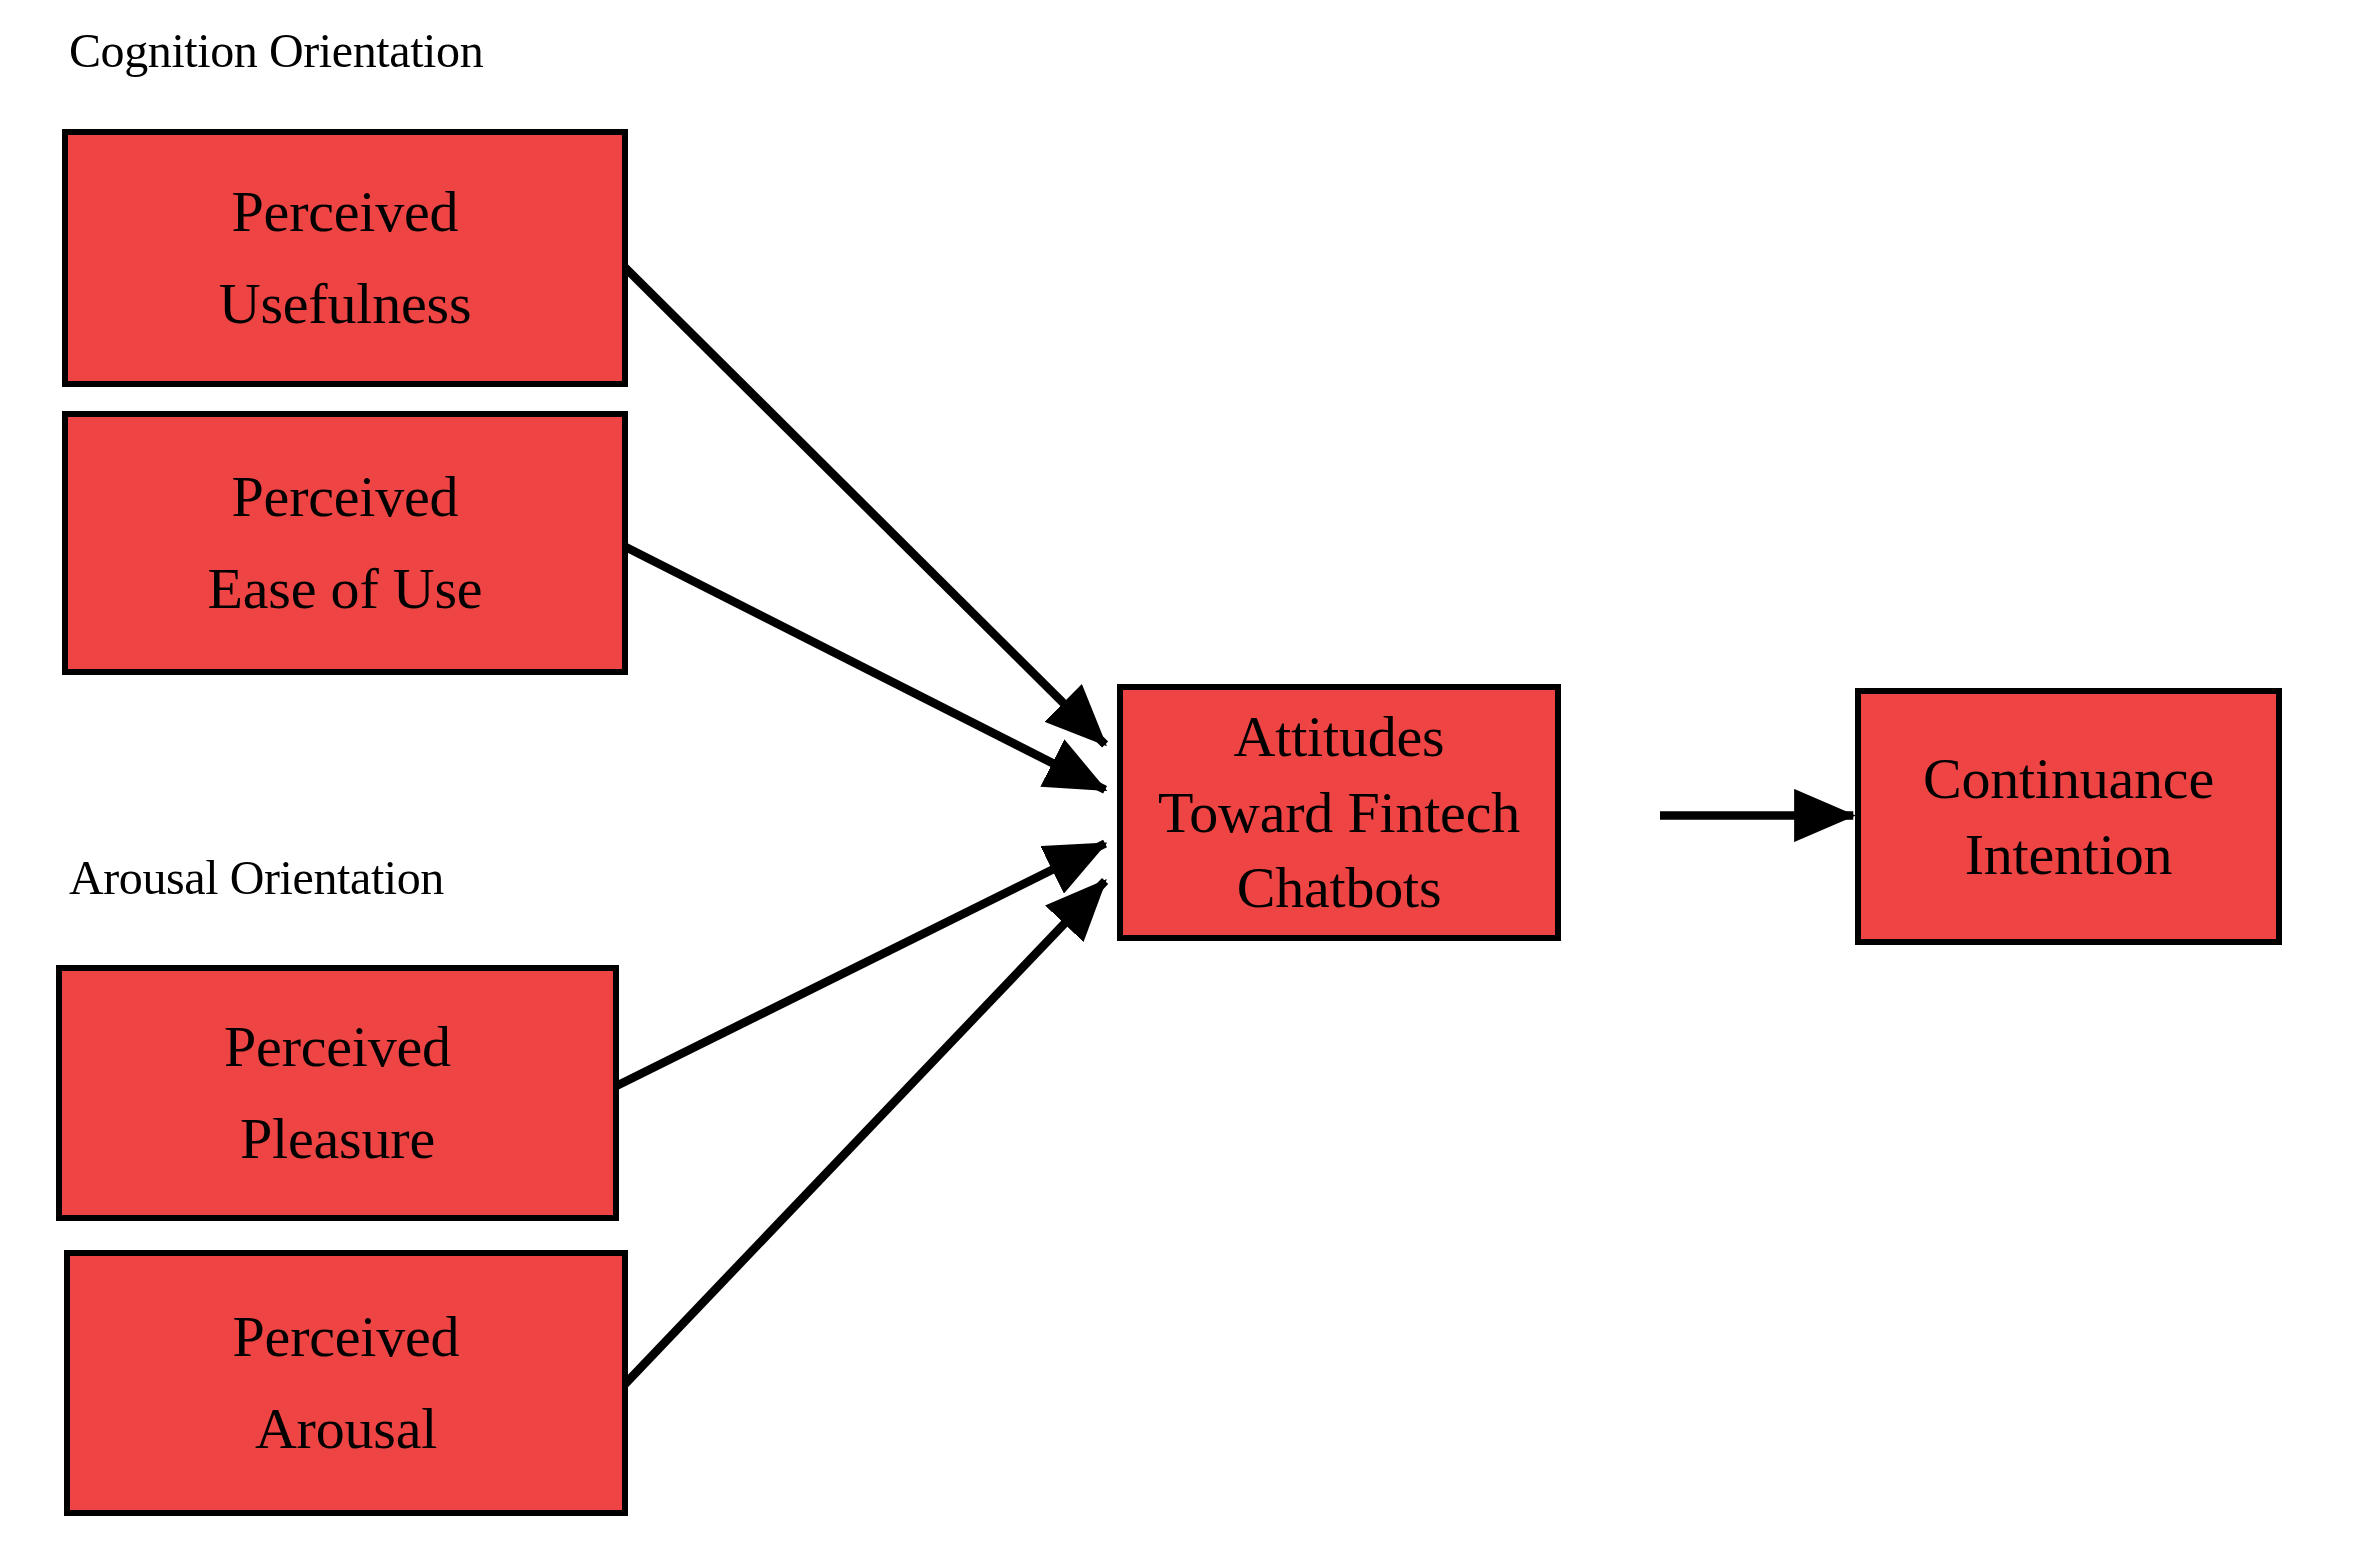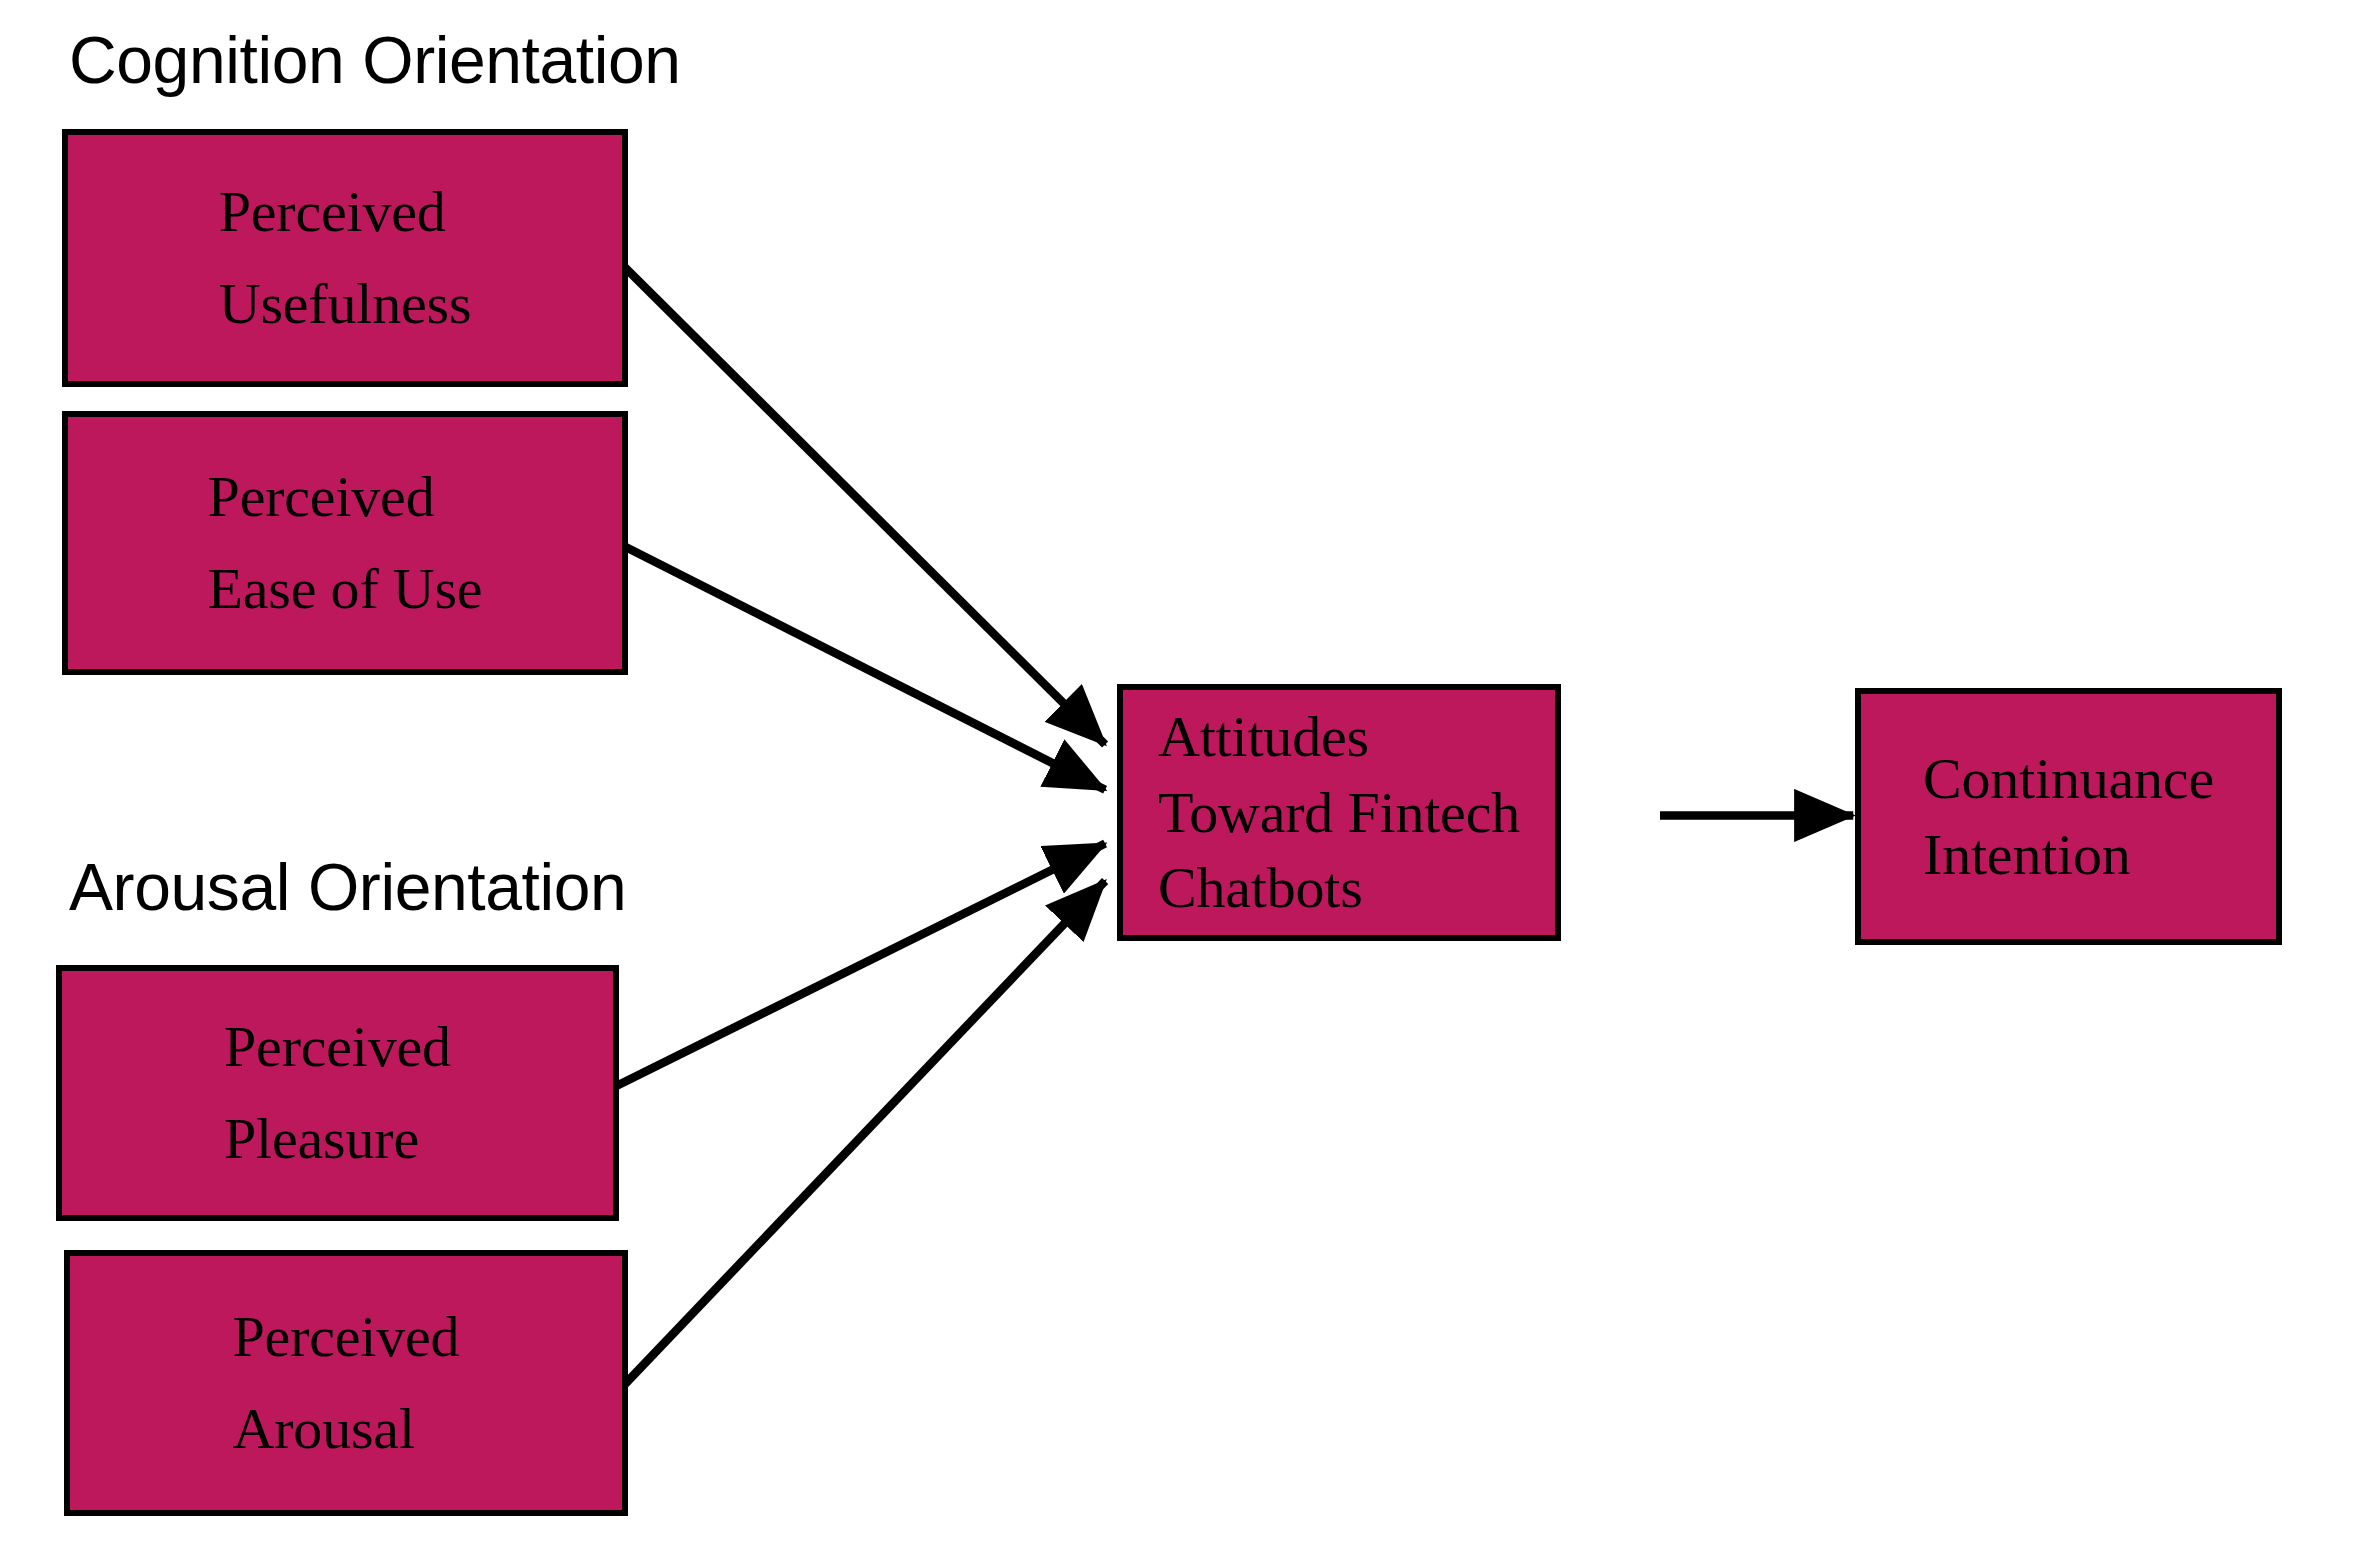--- a/index.html
+++ b/index.html
@@ -19,36 +19,36 @@
   svg.layer {
     position: absolute;
     left: 0;
     top: 0;
     width: 2377px;
     height: 1546px;
     pointer-events: none;
   }
   .group-label {
     position: absolute;
-    font-family: Liberation Sans, sans-serif;
-    font-size: 66px;
+    font-family: Liberation Serif, serif;
+    font-size: 48px;
     line-height: 1.0;
     color: #000000;
     white-space: nowrap;
     letter-spacing: -0.4px;
   }
   .node-box {
     position: absolute;
     box-sizing: border-box;
     border: 6.2px solid #000000;
-    background: #be185d;
+    background: #ef4444;
     display: flex;
     align-items: center;
     justify-content: center;
-    text-align: left;
+    text-align: center;
   }
   .node-label {
     font-family: "Liberation Serif", "DejaVu Serif", serif;
     font-size: 58px;
     line-height: 1.58;
     color: #000000;
     padding: 0 7.8px;
     white-space: pre-line;
     letter-spacing: -0.2px;
   }

